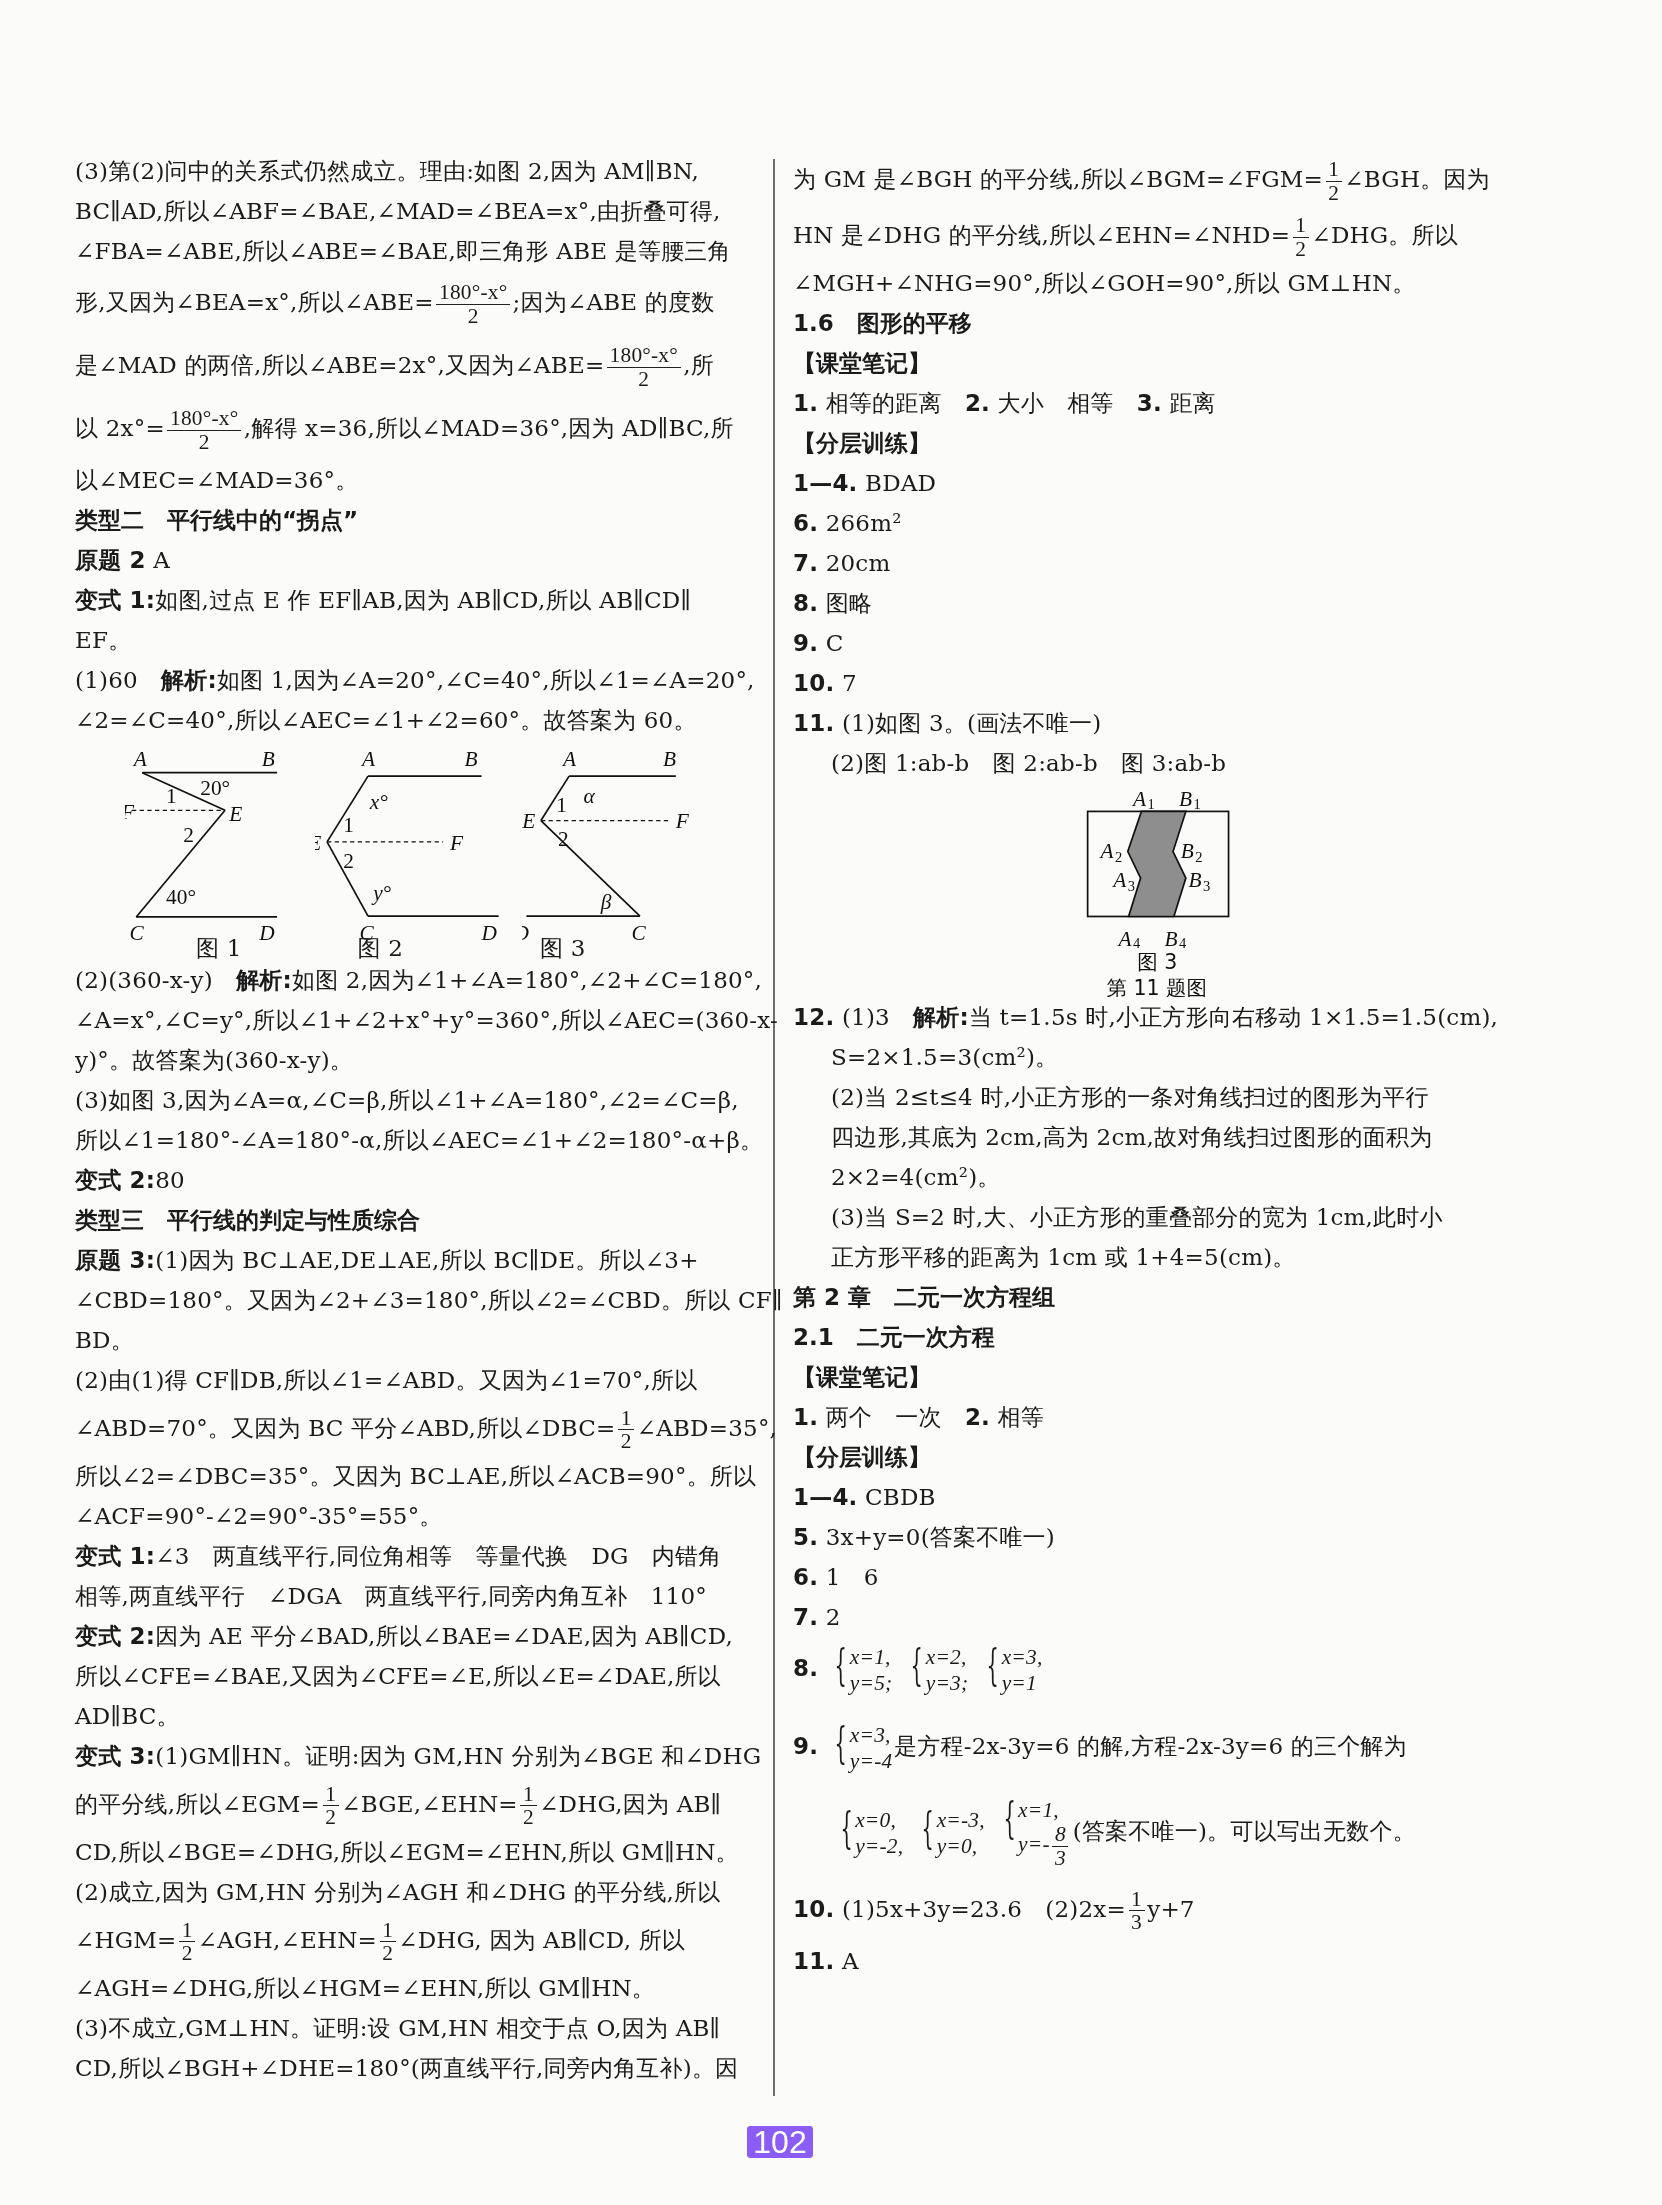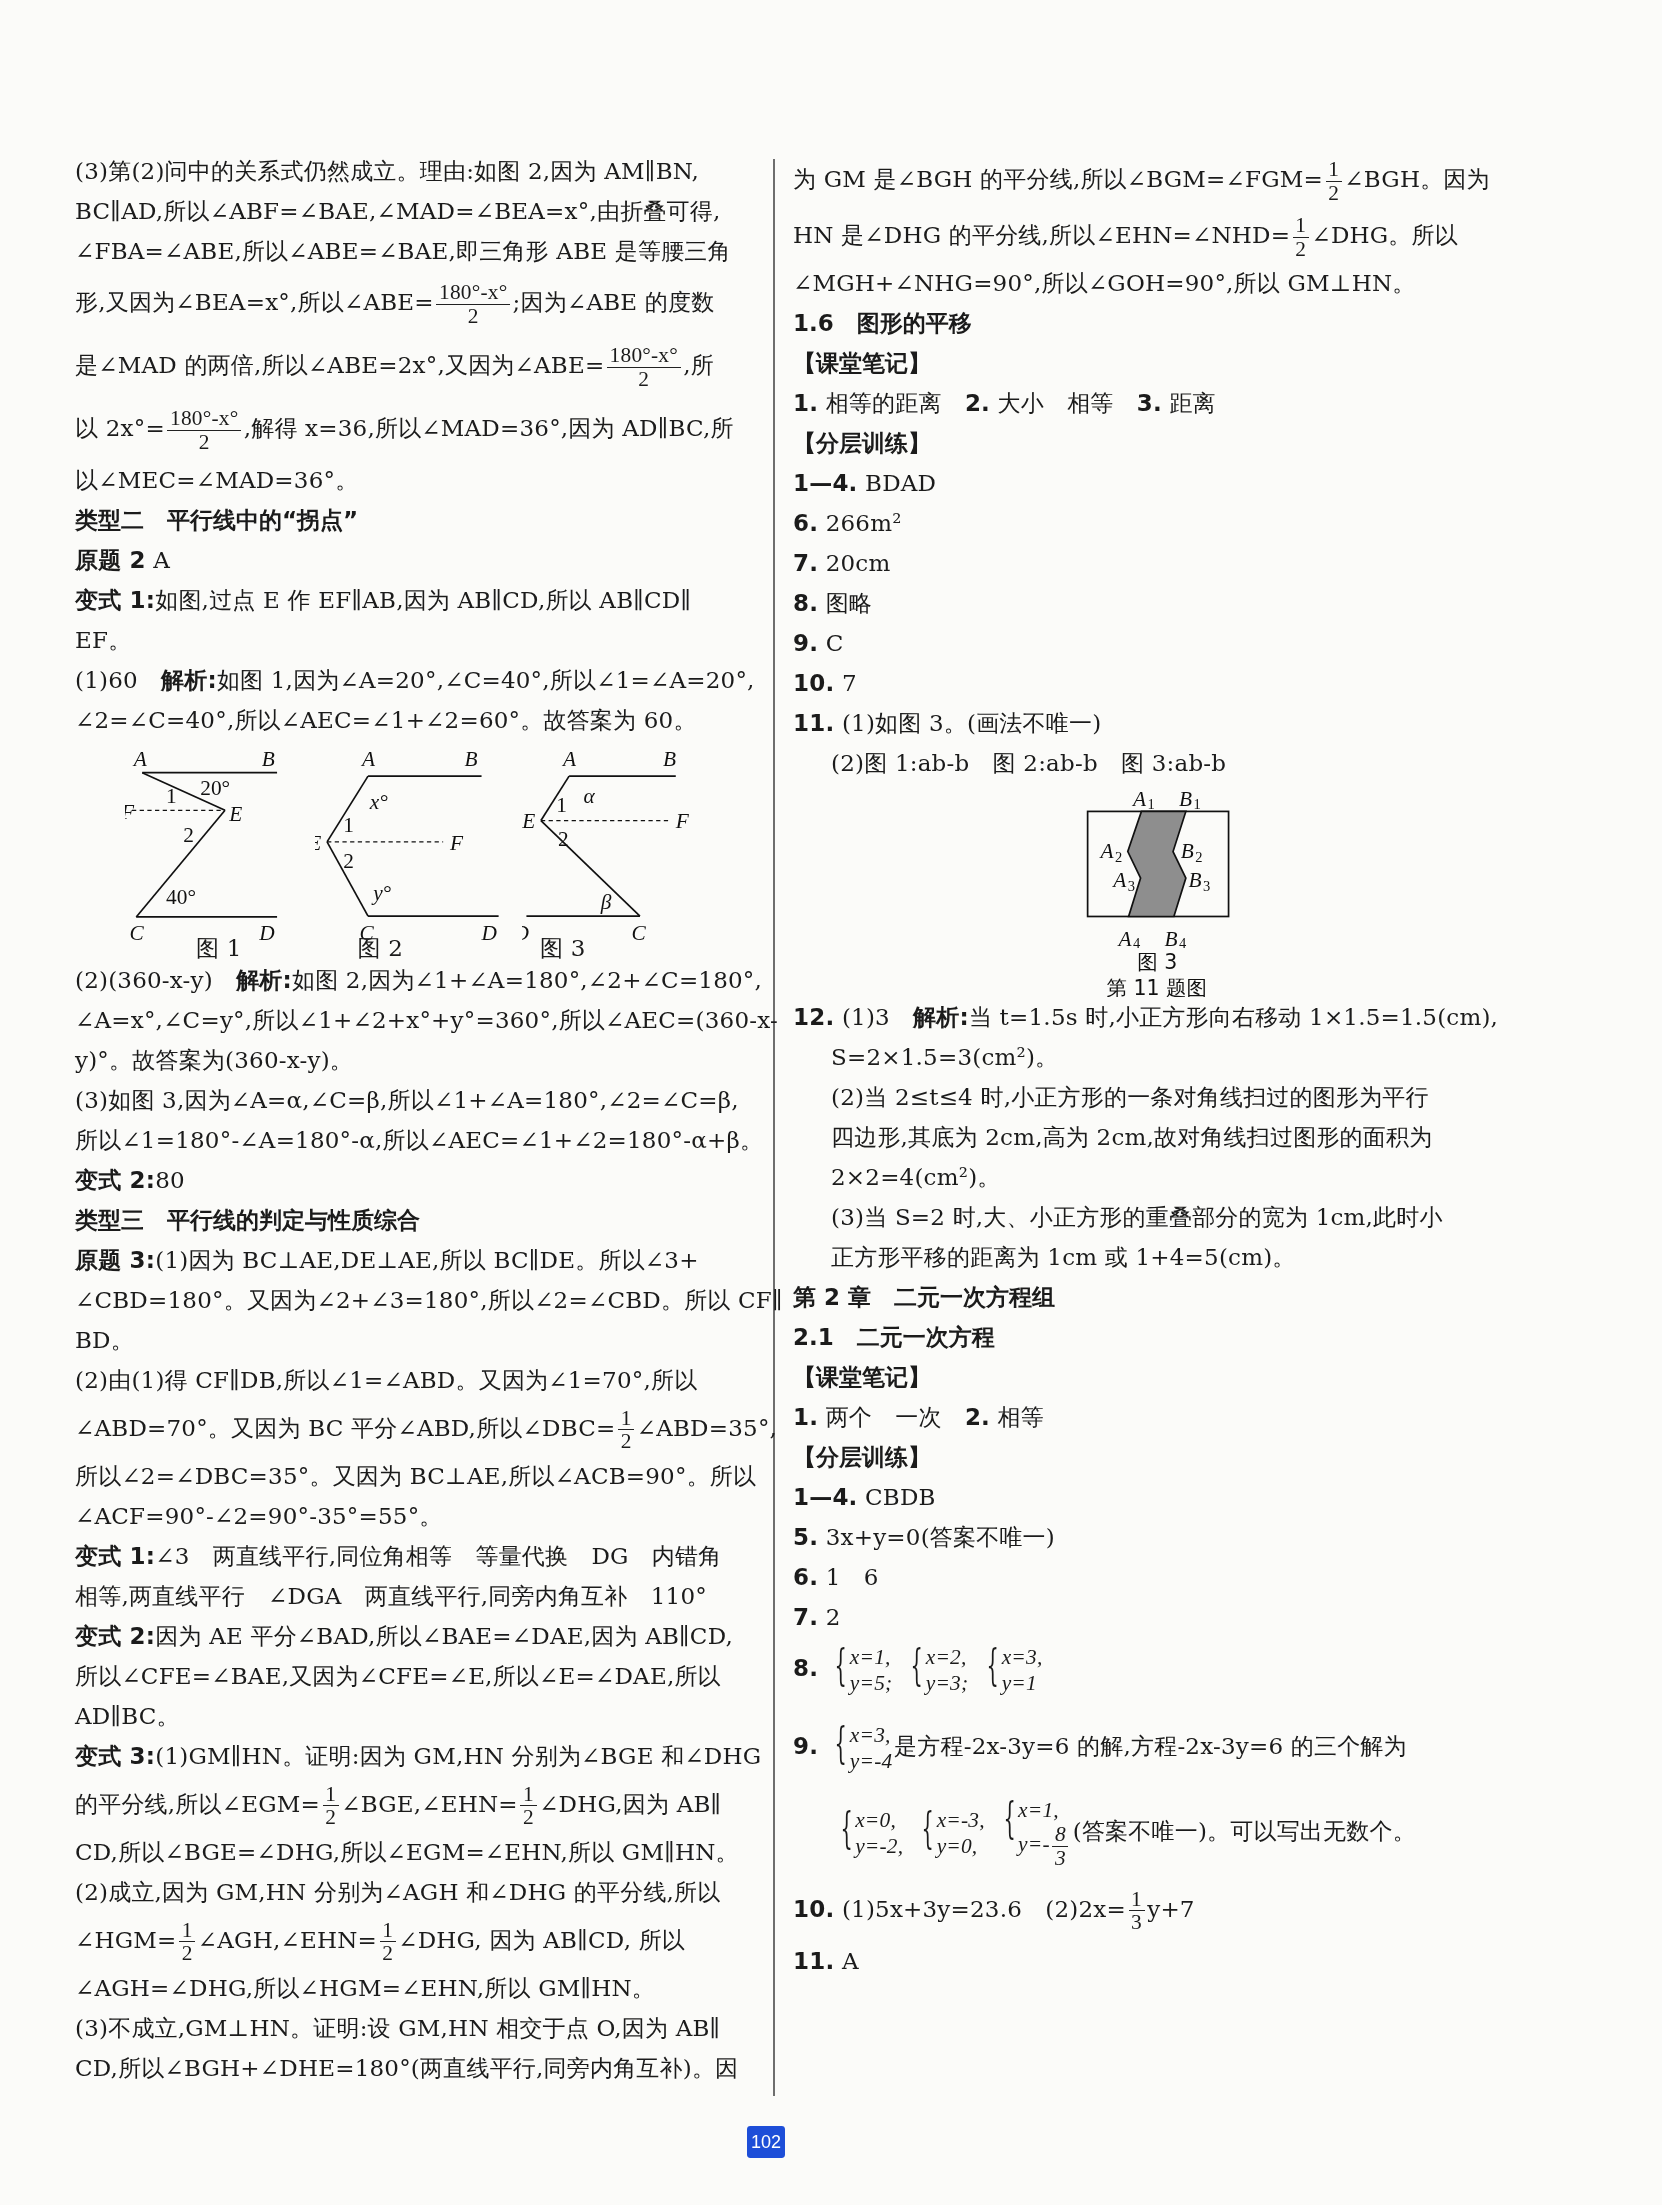--- a/index.html
+++ b/index.html
@@ -36,23 +36,23 @@
   .fig svg text { font-family: "Liberation Serif", serif; font-style: italic; font-size: 25px; fill: #111; }
   .fig svg .cap { font-style: normal; font-family: "DejaVu Sans", sans-serif; font-size: 24px; }
   .fig svg .up { font-style: normal; }
 
   .fig11 { position: relative; margin-left: 269px; width: 205px; height: 214px; }
   .fig11 svg text { font-family: "Liberation Serif", serif; font-style: italic; font-size: 25px; fill: #111; }
   .fig11 svg .sub { font-size: 17px; font-style: normal; }
   .fig11 svg .cap { font-style: normal; font-family: "DejaVu Sans", sans-serif; font-size: 24px; }
 
   .page-num {
-    position: absolute; left: 747px; top: 2110px; width: 38px; height: 32px;
-    background: #1d4ed8; color: #fff; border-radius: 3.4px;
-    font-family: "Liberation Sans", "DejaVu Sans", sans-serif; font-size: 18px; line-height: 32px; text-align: center;
+    position: absolute; left: 747px; top: 2110px; width: 66px; height: 32px;
+    background: #8b5cf6; color: #fff; border-radius: 3.4px;
+    font-family: "Liberation Sans", "DejaVu Sans", sans-serif; font-size: 32px; line-height: 32px; text-align: center;
   }
 </style>
 </head>
 <body>
 
 <div class="page">
 
   <div class="divider"></div>
 
   <div class="col col-left">

